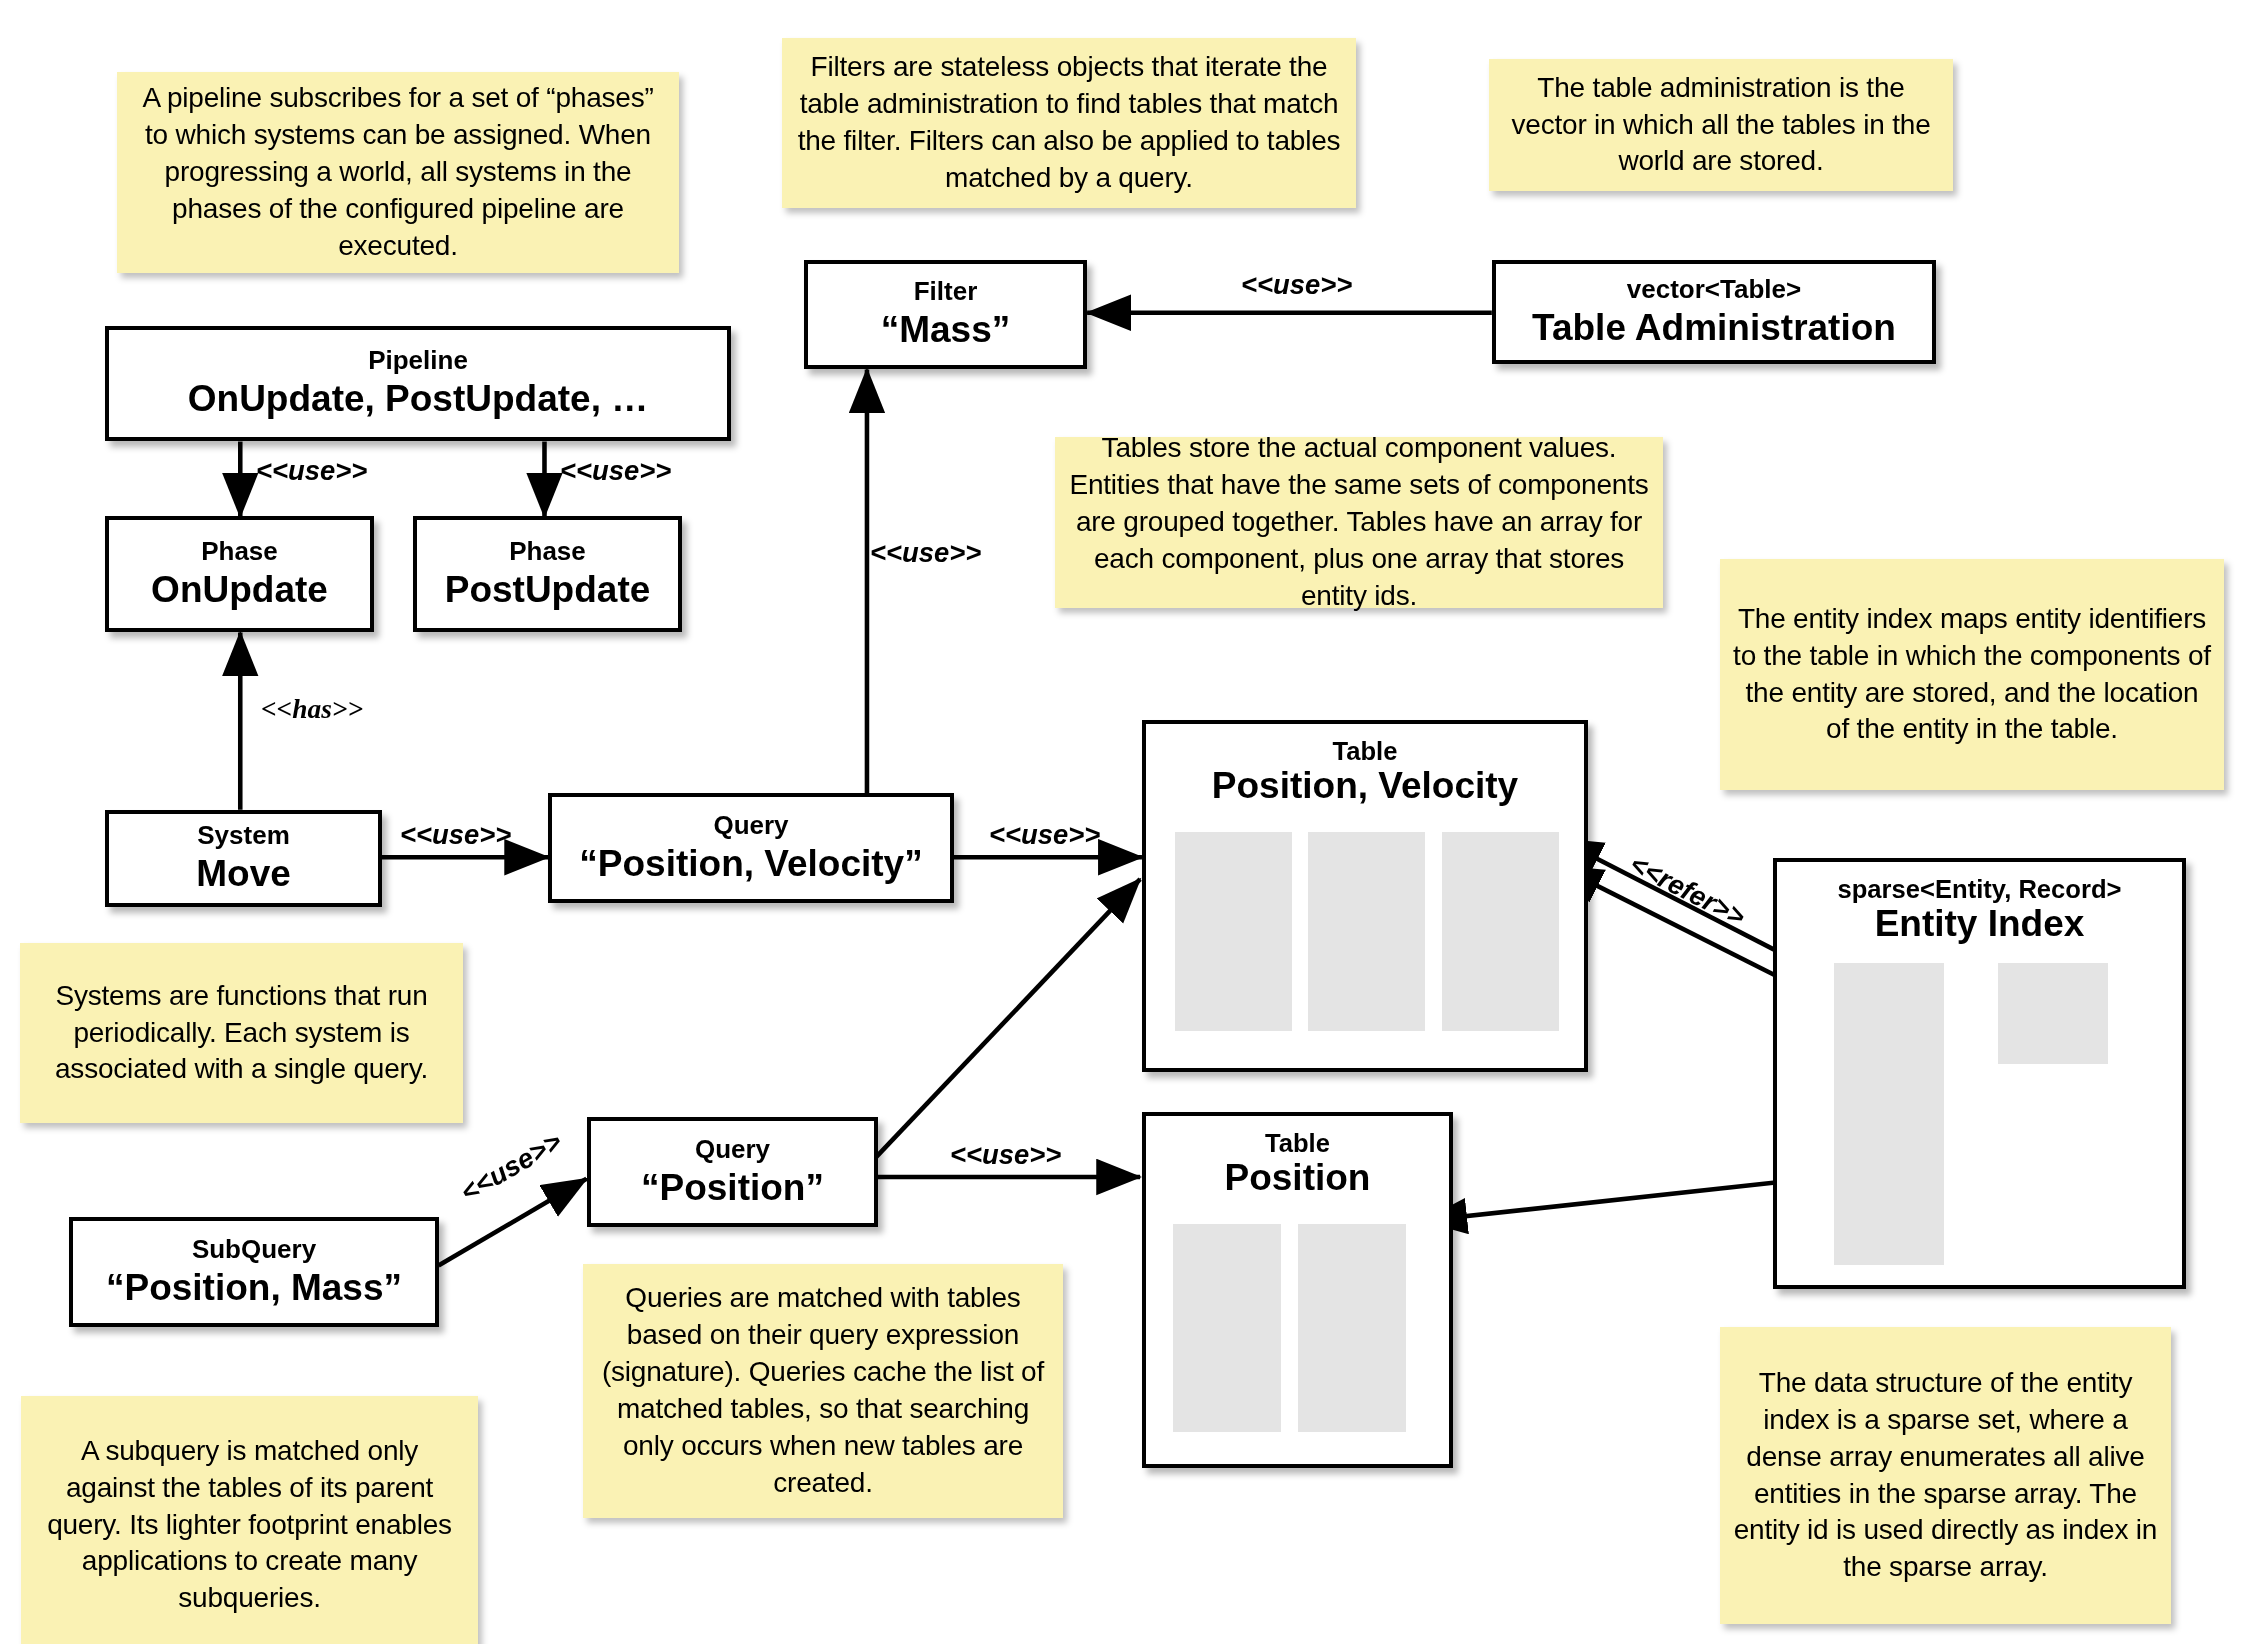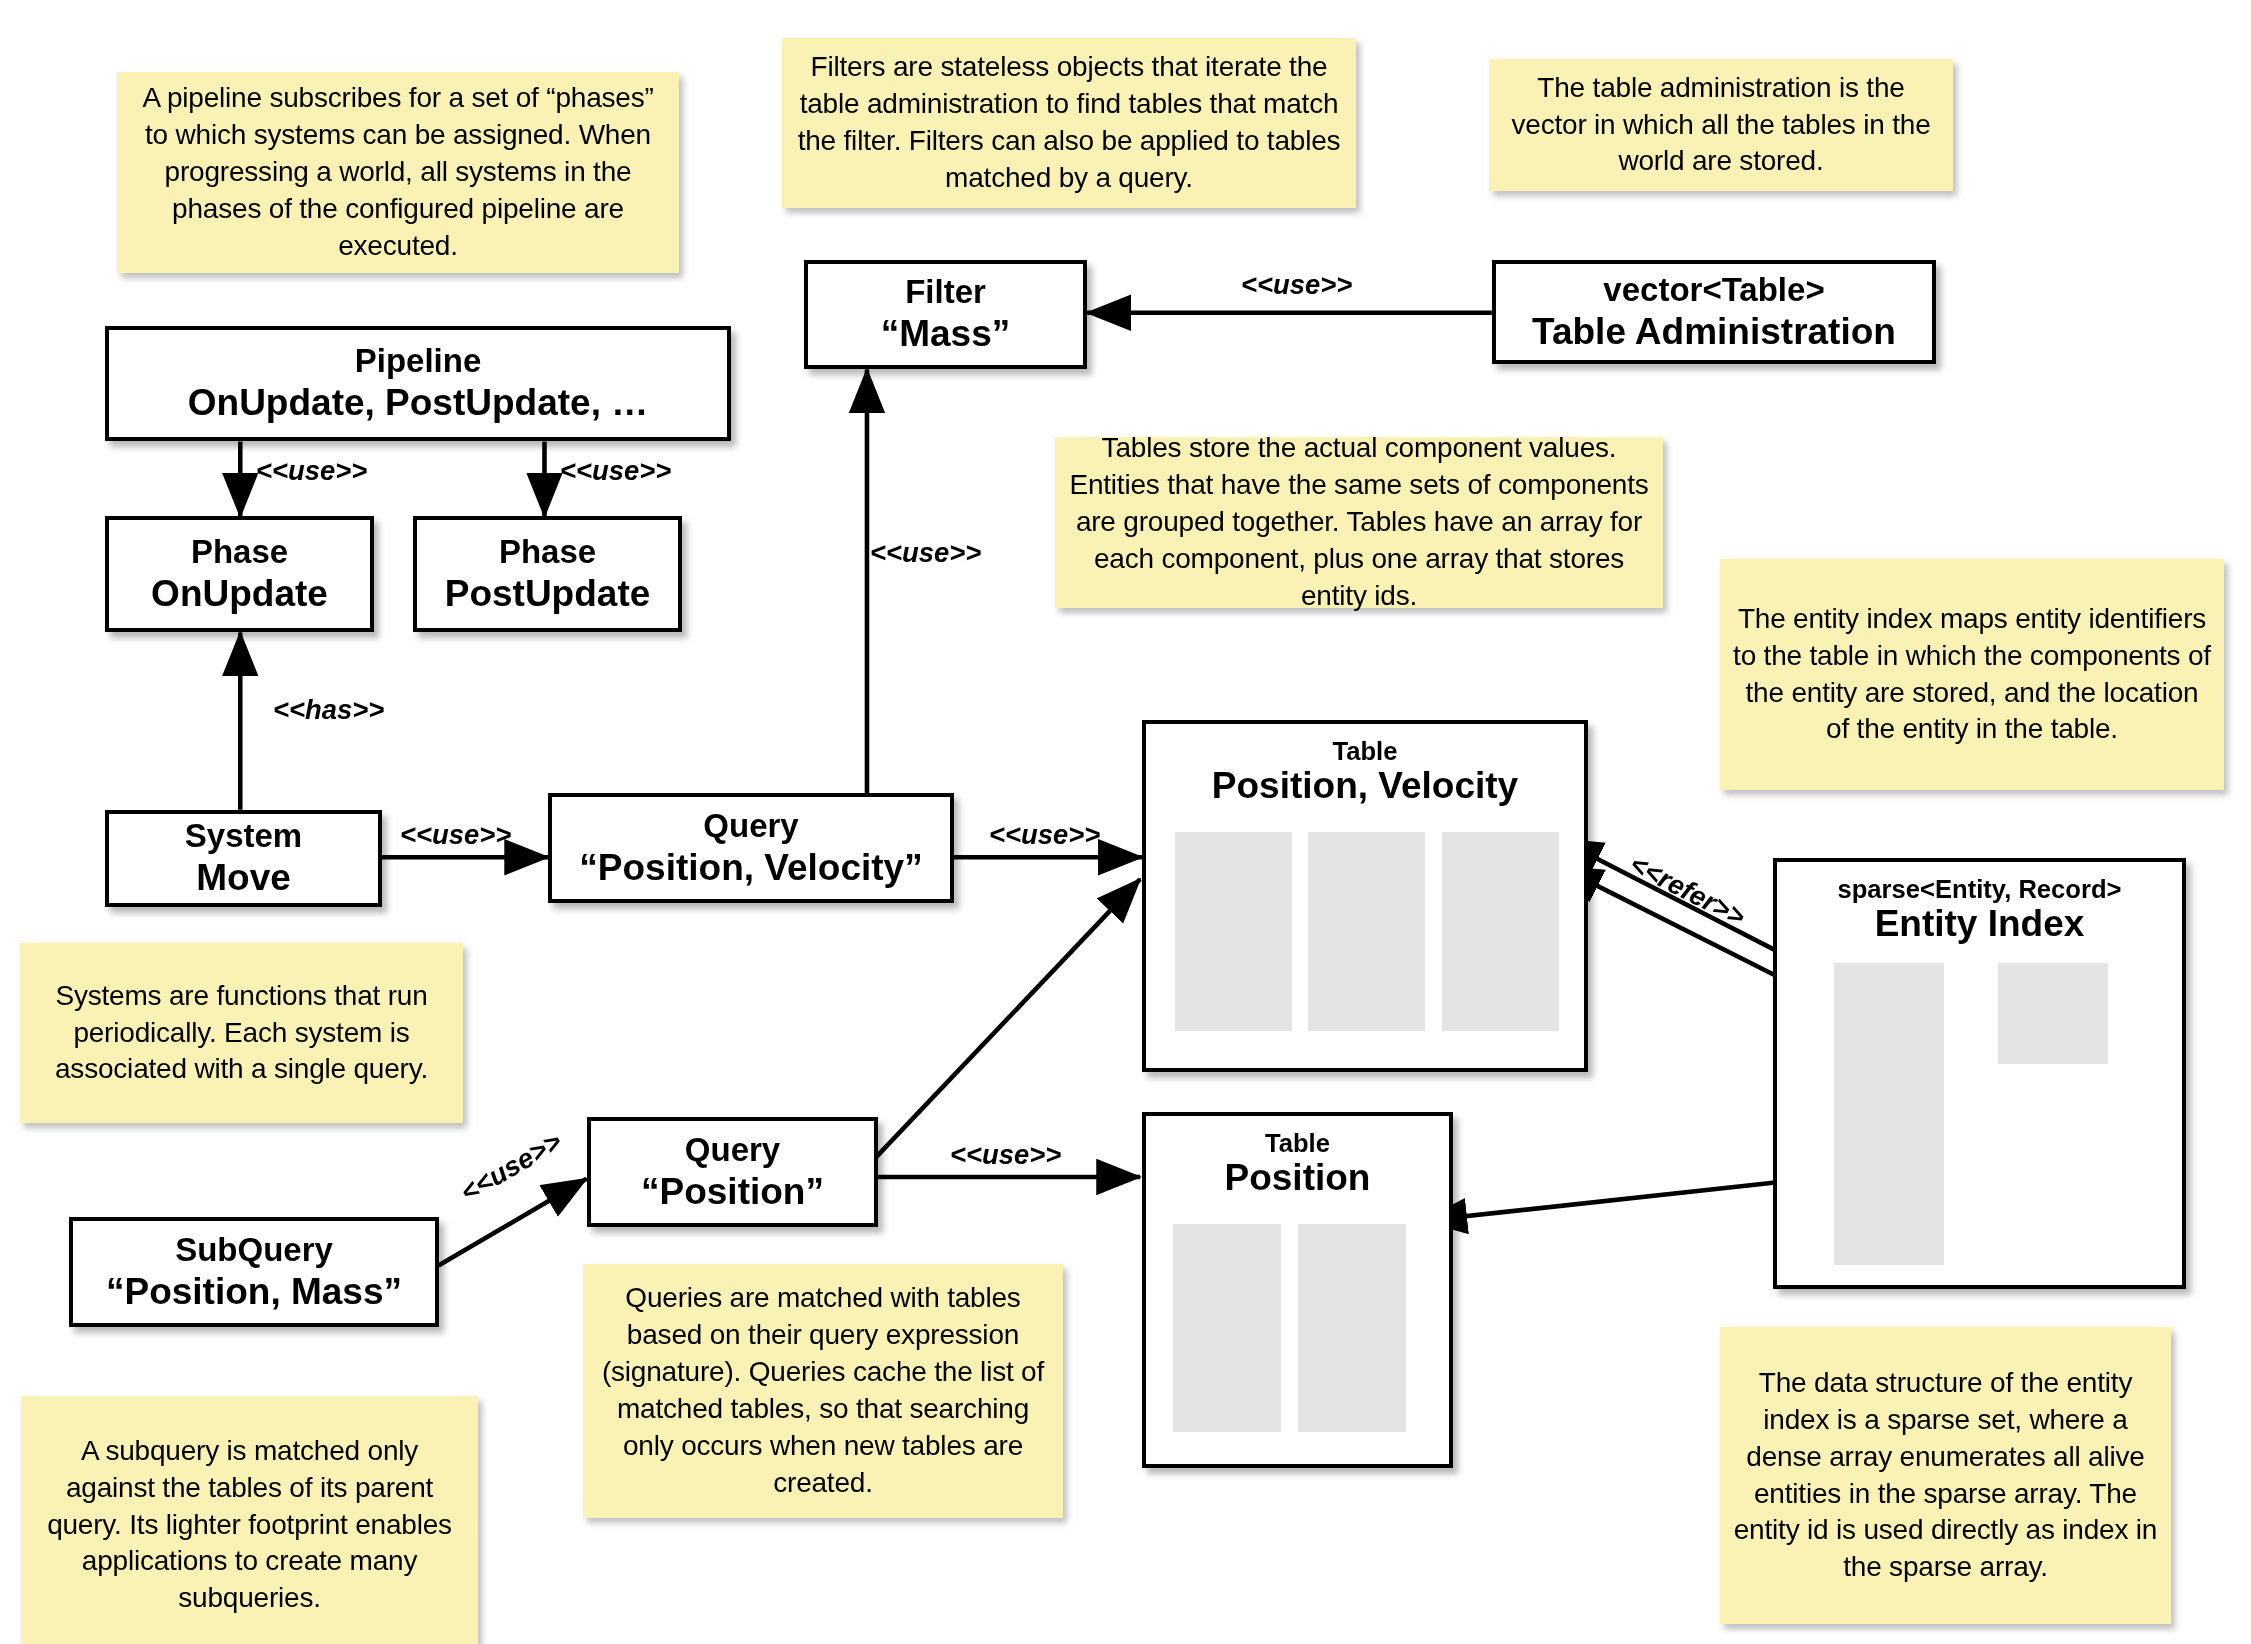--- a/index.html
+++ b/index.html
@@ -40,21 +40,21 @@
     background: #ffffff;
     border: 4.6px solid #000;
     box-sizing: border-box;
     box-shadow: 4.6px 5.5px 6.4px rgba(0,0,0,0.28);
     display: flex;
     flex-direction: column;
     align-items: center;
     justify-content: center;
   }
   .box .stereo {
-    font-size: 33px;
+    font-size: 26px;
     font-weight: 700;
     line-height: 1.15;
     color: #000;
     text-align: center;
   }
   .box .title {
     font-size: 37px;
     font-weight: 700;
     line-height: 1.15;
     color: #000;
@@ -248,21 +248,21 @@
       <div class="title">Entity Index</div>
     </div>
     <div class="eblock" style="left:57px; top:101px; width:110px; height:302px;"></div>
     <div class="eblock" style="left:221px; top:101px; width:110px; height:101px;"></div>
   </div>
 
   <div class="elabel" style="left:256px; top:455px;"><i>&lt;&lt;use&gt;&gt;</i></div>
 
   <div class="elabel" style="left:560px; top:455px;"><i>&lt;&lt;use&gt;&gt;</i></div>
 
-  <div class="elabel" style="left:273px; top:694px;"><i>&lt;&lt;has&gt;&gt;</i></div>
+  <div class="elabel" style="left:261px; top:694px;font-family:Liberation Serif, serif;"><i>&lt;&lt;has&gt;&gt;</i></div>
 
   <div class="elabel" style="left:400px; top:819px;"><i>&lt;&lt;use&gt;&gt;</i></div>
 
   <div class="elabel" style="left:870px; top:537px;"><i>&lt;&lt;use&gt;&gt;</i></div>
 
   <div class="elabel" style="left:1241px; top:269px;"><i>&lt;&lt;use&gt;&gt;</i></div>
 
   <div class="elabel" style="left:989px; top:819px;"><i>&lt;&lt;use&gt;&gt;</i></div>
 
   <div class="elabel" style="left:950px; top:1139px;"><i>&lt;&lt;use&gt;&gt;</i></div>

